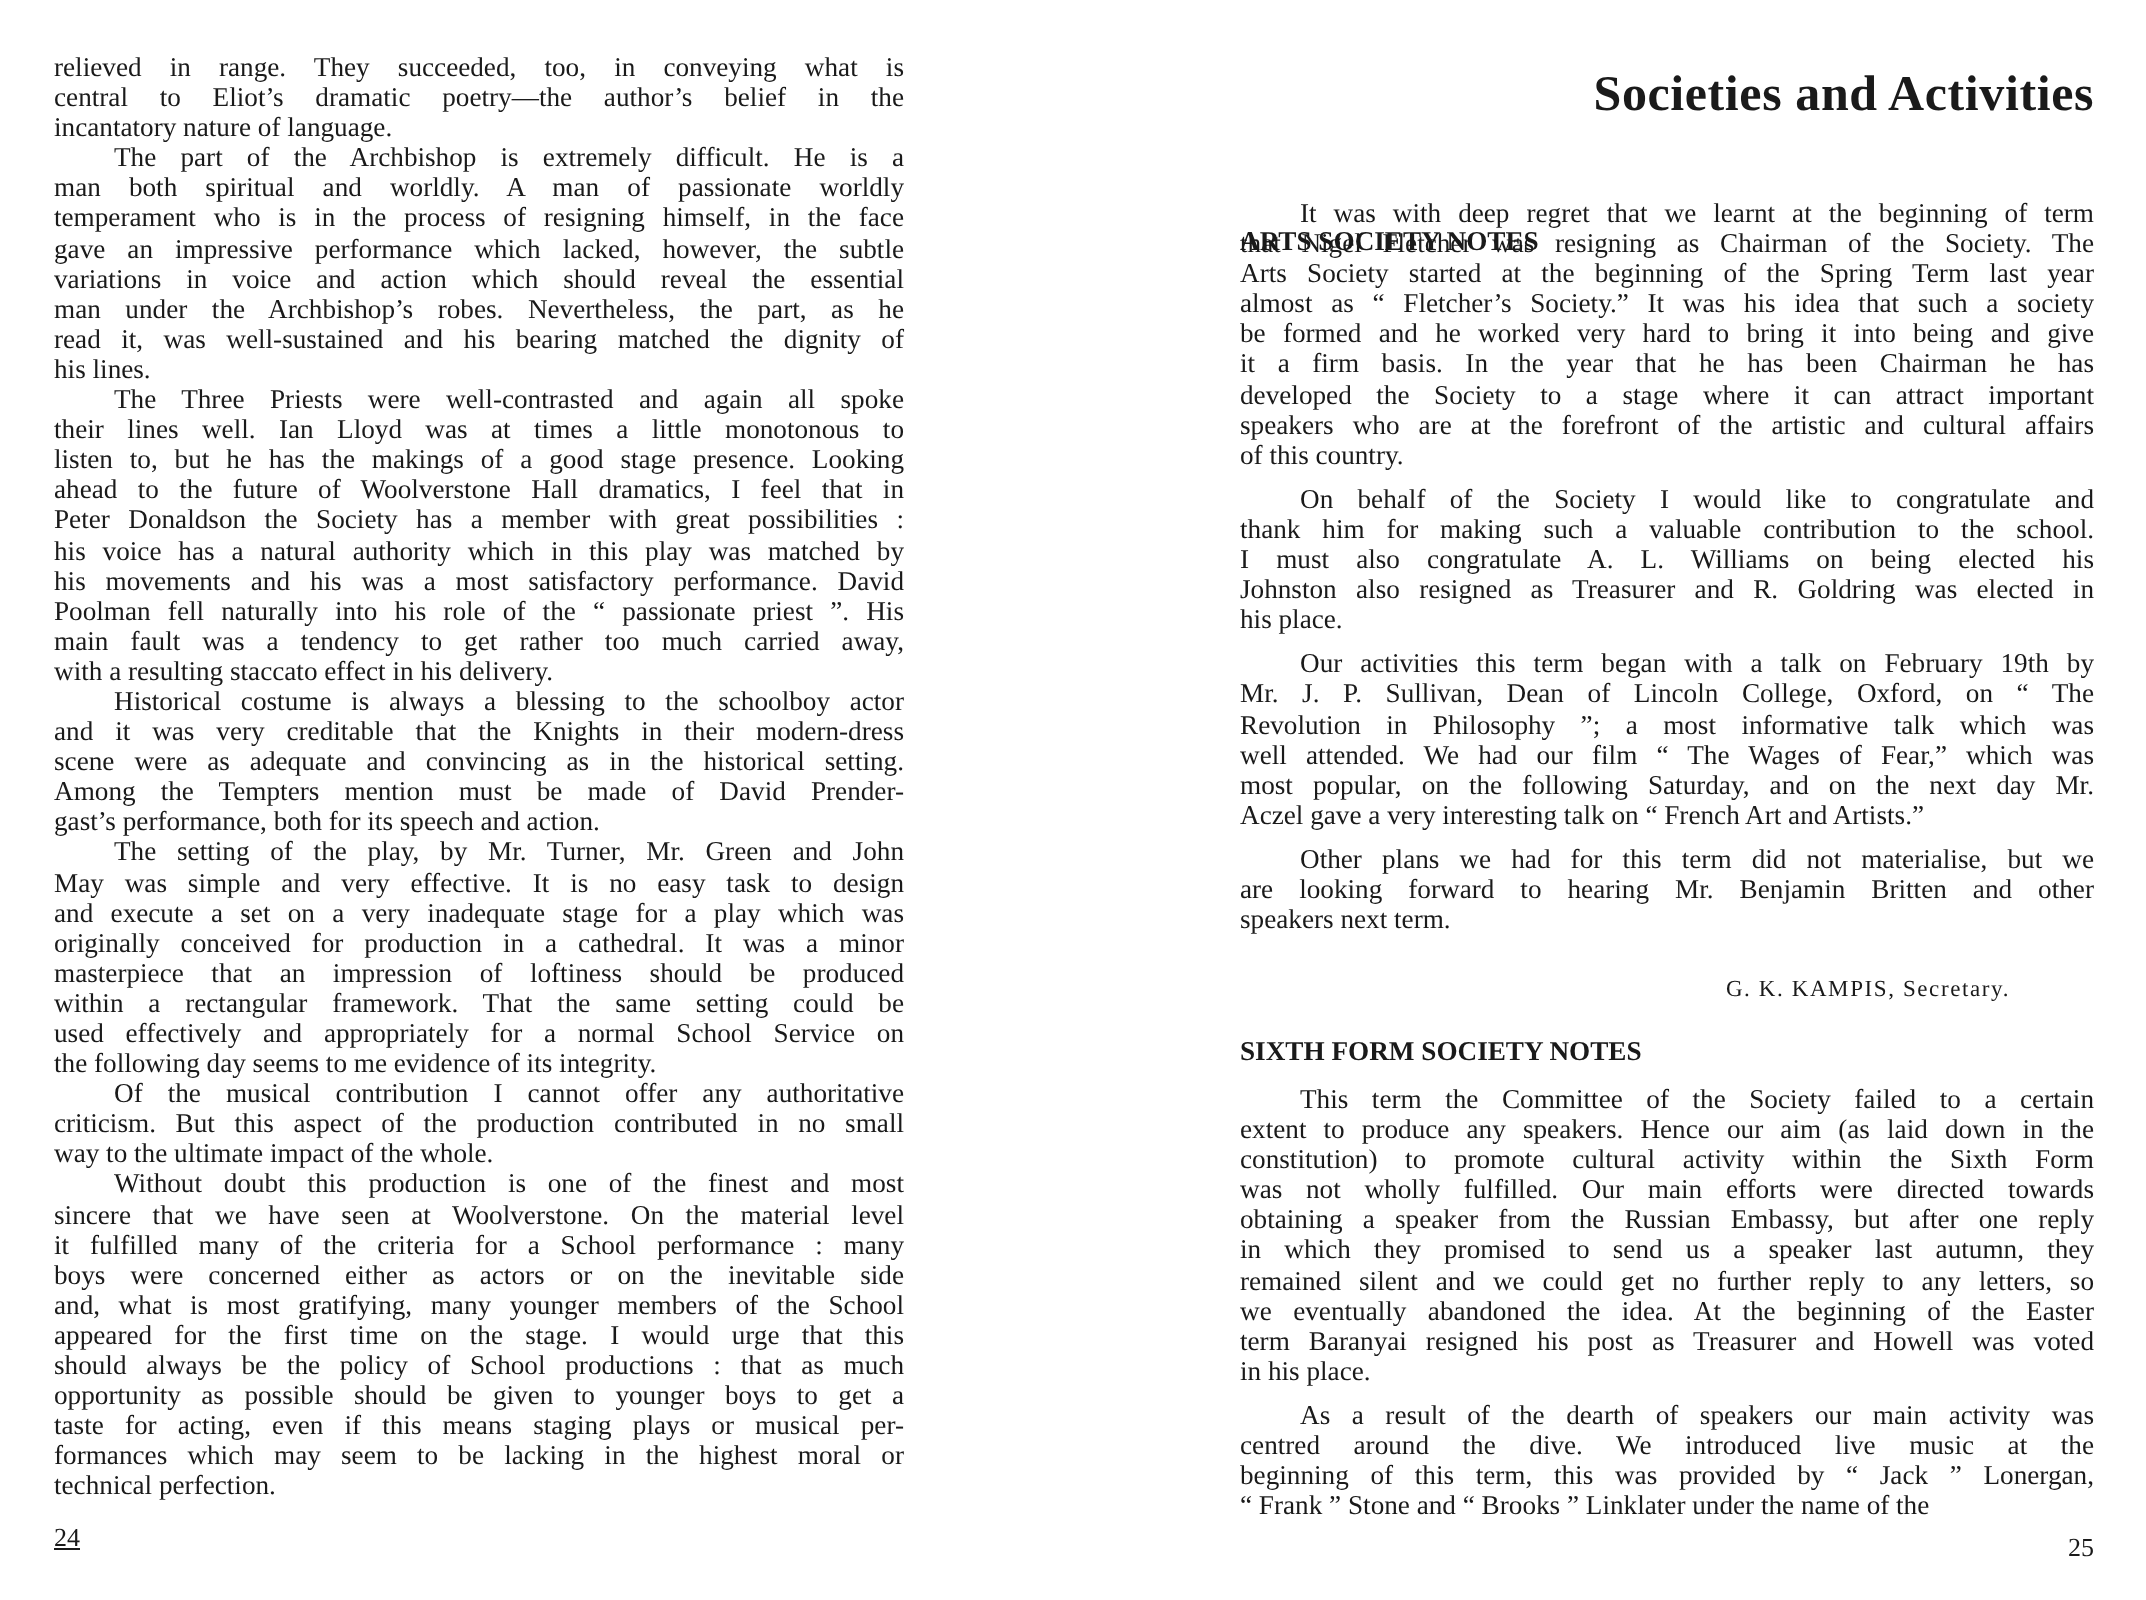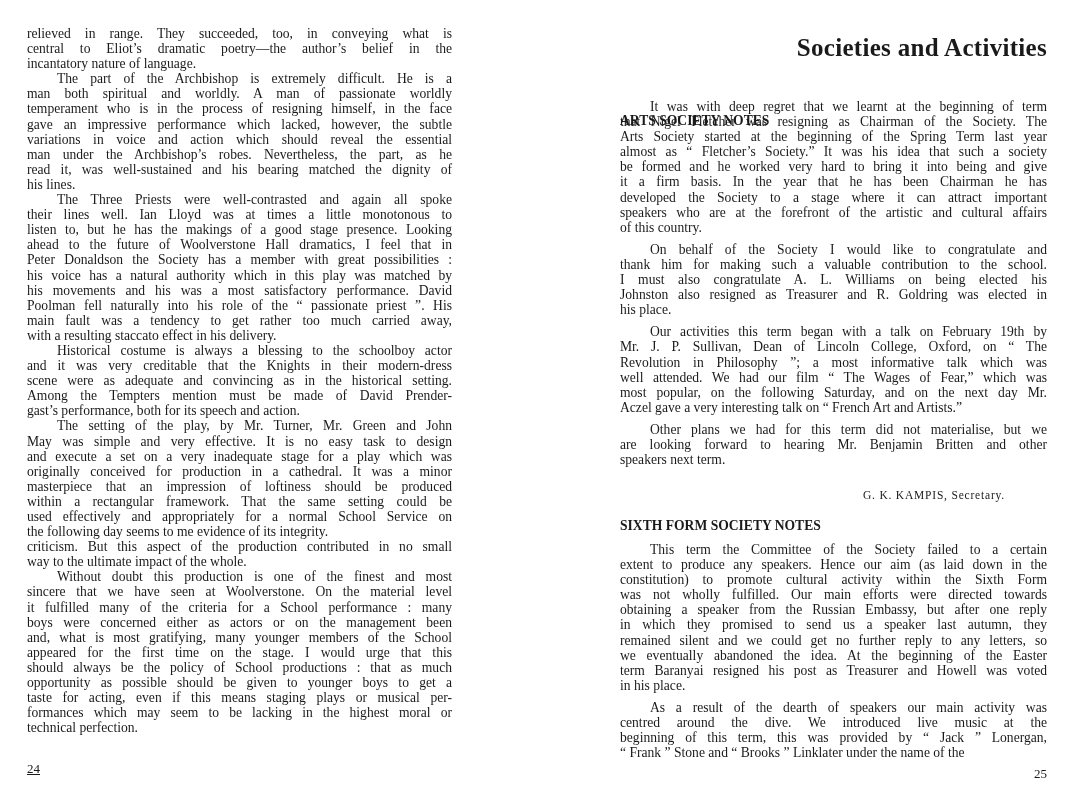--- a/index.html
+++ b/index.html
@@ -56,26 +56,27 @@
       <span class="line">Among the Tempters mention must be made of David Prender-</span>
       <span class="line last">gast’s performance, both for its speech and action.</span>
       <span class="line indent">The setting of the play, by Mr. Turner, Mr. Green and John</span>
       <span class="line">May was simple and very effective.   It is no easy task to design</span>
       <span class="line">and execute a set on a very inadequate stage for a play which was</span>
       <span class="line">originally conceived for production in a cathedral.   It was a minor</span>
       <span class="line">masterpiece that an impression of loftiness should be produced</span>
       <span class="line">within a rectangular framework.   That the same setting could be</span>
       <span class="line">used effectively and appropriately for a normal School Service on</span>
       <span class="line last">the following day seems to me evidence of its integrity.</span>
+      <span class="line indent">Of the musical contribution I cannot offer any authoritative</span>
       <span class="line">criticism. But this aspect of the production contributed in no small</span>
       <span class="line last">way to the ultimate impact of the whole.</span>
       <span class="line indent">Without doubt this production is one of the finest and most</span>
       <span class="line">sincere that we have seen at Woolverstone.   On the material level</span>
       <span class="line">it fulfilled many of the criteria for a School performance : many</span>
-      <span class="line">boys were concerned either as actors or on the management been</span>
+      <span class="line">boys were concerned either as actors or on the inevitable side</span>
       <span class="line">and, what is most gratifying, many younger members of the School</span>
       <span class="line">appeared for the first time on the stage.   I would urge that this</span>
       <span class="line">should always be the policy of School productions : that as much</span>
       <span class="line">opportunity as possible should be given to younger boys to get a</span>
       <span class="line">taste for acting, even if this means staging plays or musical per-</span>
       <span class="line">formances which may seem to be lacking in the highest moral or</span>
       <span class="line last">technical perfection.</span>
     </div>
   <div class="sig-left" id="left-sig" style="top: 750.8px;">R.V.R.</div>
   <div class="folio left-folio">24</div>

